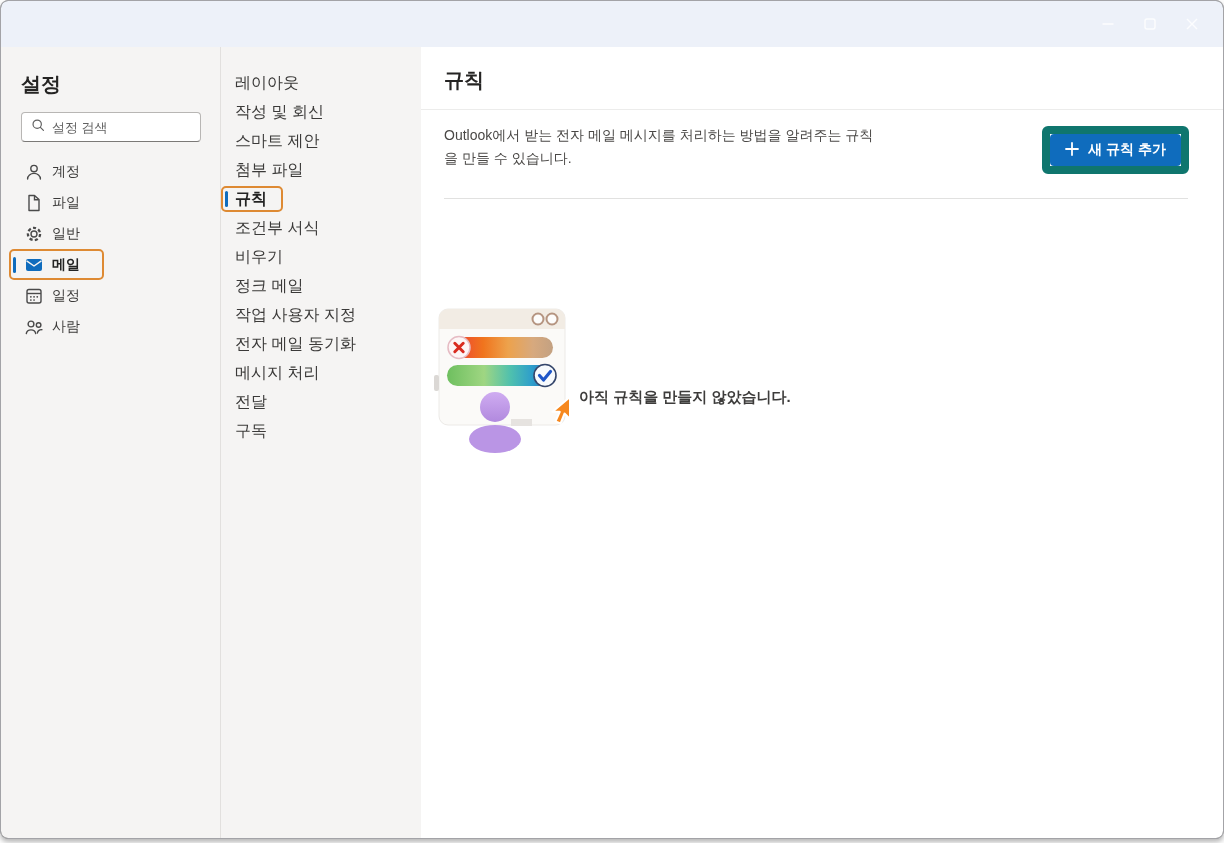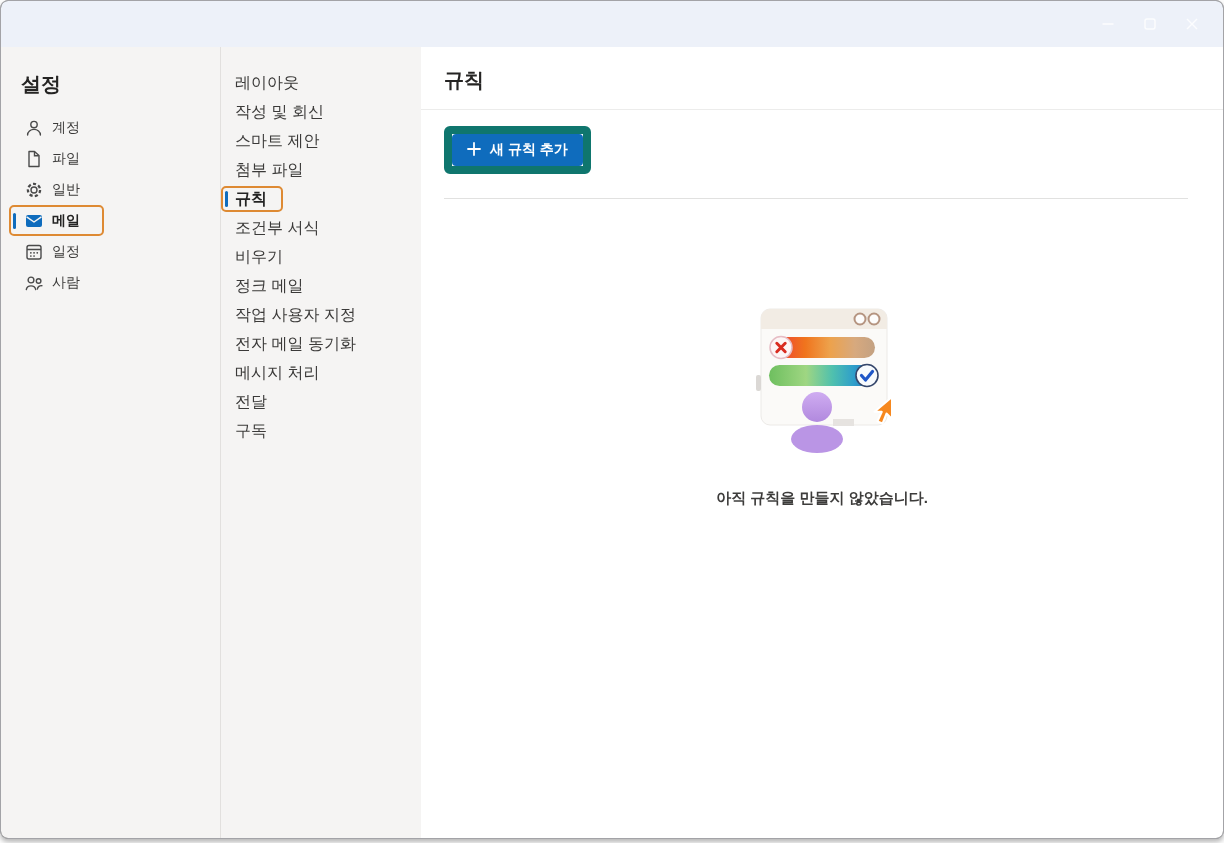--- a/index.html
+++ b/index.html
@@ -42,21 +42,21 @@
   .main { flex:1; background:#fff; display:flex; flex-direction:column; }
   .main-header { height:63px; border-bottom:1px solid #ececeb; padding:20px 0 0 23px; flex:none; }
   .main-header h2 { font-size:20px; font-weight:bold; color:#252423; }
   .intro { display:flex; justify-content:space-between; align-items:flex-start; padding:14px 34px 0 23px; }
   .desc { width:436px; font-size:14px; line-height:23px; color:#4a4846; }
   .add-btn-wrap { border:8px solid #0f766e; border-radius:6px; margin-top:2px; }
   .add-btn { display:flex; align-items:center; gap:9px; background:#0f6cbd; color:#fff;
     border:none; border-radius:4px; padding:7px 15px; font-size:14px; font-weight:bold; cursor:pointer;
     font-family:"Liberation Sans","DejaVu Sans",sans-serif; }
   .divider2 { margin:24px 35px 0 23px; border-top:1px solid #e1e1e0; }
-  .empty { margin-top:106px; display:flex; flex-direction:column; align-items:center; }
+  .empty { margin-top:106px; display:flex; flex-direction:row; align-items:center; }
   .empty-text { margin-top:12px; font-size:15px; font-weight:bold; color:#3d3c3b; }
 </style>
 </head>
 <body>
 
 <div class="window">
 
   <div class="titlebar">
     <button class="win-ctrl">
       <span>
@@ -79,20 +79,29 @@
           </svg>
       </span>
     </button>
   </div>
 
   <div class="content">
 
     <div class="sidebar">
       <h1>설정</h1>
 
+      <div class="searchbox">
+        <span>
+          <svg width="16" height="16" viewBox="0 0 20 20">
+              <circle cx="9" cy="9" r="5.2" fill="none" stroke="#616161" stroke-width="1.5"></circle>
+              <line x1="13" y1="13" x2="16.8" y2="16.8" stroke="#616161" stroke-width="1.5" stroke-linecap="round"></line>
+            </svg>
+        </span>
+        <input type="text" placeholder="설정 검색" style="">
+      </div>
 
       <div class="nav">
         <div class="nav-item">
           <span class="selbar"></span>
           <span class="icon">
             <svg width="20" height="20" viewBox="0 0 20 20" fill="none" stroke="#4a4a4a" stroke-width="1.4">
               <circle cx="10" cy="6.6" r="3.2"></circle>
                 <path d="M3.6 17 a6.4 5.6 0 0 1 12.8 0" stroke-linecap="round"></path>
               </svg>
           </span>
@@ -214,20 +223,21 @@
         <span class="lbl">구독</span>
       </div>
     </div>
 
     <div class="main">
       <div class="main-header">
         <h2>규칙</h2>
       </div>
 
       <div class="intro">
+        <p class="desc">Outlook에서 받는 전자 메일 메시지를 처리하는 방법을 알려주는 규칙을 만들 수 있습니다.</p>
         <span class="add-btn-wrap">
           <button class="add-btn">
             <span>
               <svg width="14" height="14" viewBox="0 0 14 14">
                   <path d="M7 1 V13 M1 7 H13" stroke="#fff" stroke-width="1.8" stroke-linecap="round"></path>
                 </svg>
             </span>
             <span>새 규칙 추가</span>
           </button>
         </span>

